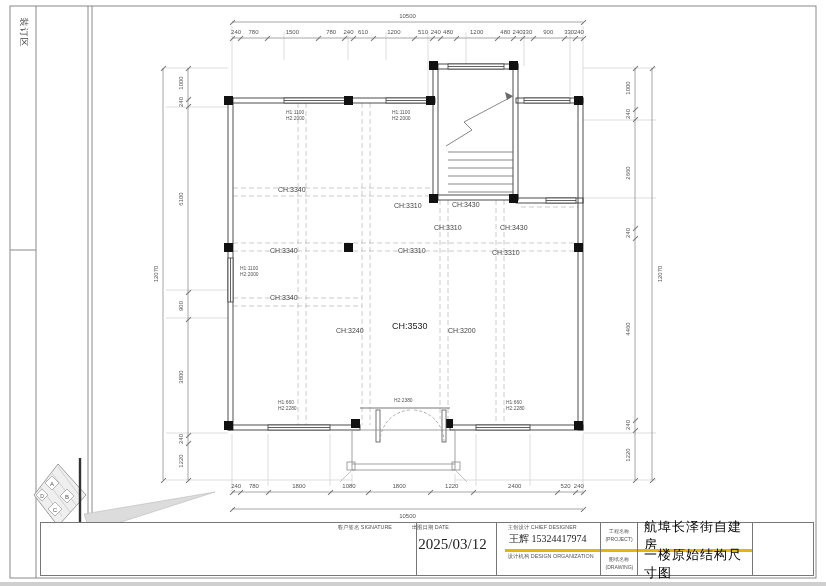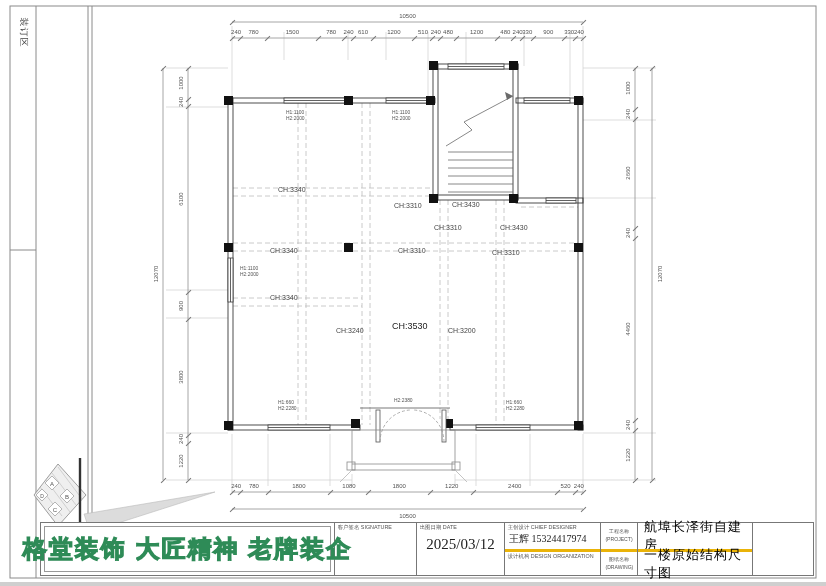--- a/index.html
+++ b/index.html
@@ -21,21 +21,21 @@
   
   .dimnum{position:absolute;font-size:6px;color:#555;line-height:1;transform:translateX(-50%);white-space:nowrap;}
   .dimnum.vert{transform:translate(-50%,-50%) rotate(-90deg);}
   .tick{position:absolute;width:7px;height:1px;background:#777;transform:rotate(-45deg);}
 
   
   .tb{position:absolute;left:40px;top:522px;width:772px;height:52px;border:1px solid #777;background:#fff;}
   .cell{position:absolute;top:0;height:52px;border-right:1px solid #777;box-sizing:border-box;}
   .c1{left:0;width:294px;}
   .c2{left:294px;width:82px;}
-  .c3{left:376px;width:88px;}
+  .c3{left:368px;width:88px;}
   .c4{left:464px;width:96px;}
   .c5{left:560px;width:37px;}
   .c6{left:597px;width:115px;}
   .c7{left:712px;width:60px;border-right:none;}
   .slogan-inner{position:absolute;inset:3px;border:1px solid #999;display:flex;align-items:center;justify-content:center;}
   .slogan{font-size:24px;font-weight:bold;letter-spacing:2px;white-space:nowrap;
           color:#bfe0c6;-webkit-text-stroke:1.2px #2e8b57;}
   .tinylabel{display:block;font-size:6px;color:#555;padding:2px 3px 0 3px;line-height:1.2;
              transform:scale(.9);transform-origin:left top;white-space:nowrap;}
   .datev{font-size:15px;font-family:"Liberation Serif",serif;text-align:center;margin-top:4px;color:#222;}
@@ -290,25 +290,20 @@
       <div class="dimnum vert" style="left: 628px; top: 232.636px;">240</div>
       <div class="dimnum vert" style="left: 628px; top: 328.879px;">4460</div>
       <div class="dimnum vert" style="left: 628px; top: 425.121px;">240</div>
       <div class="dimnum vert" style="left: 628px; top: 455.018px;">1220</div>
       <div class="tick" style="left: 649px; top: 68px;"></div>
       <div class="tick" style="left: 649px; top: 480px;"></div>
       <div class="dimnum vert" style="left: 660px; top: 274px;">12070</div>
     </div>
 
   <div class="tb">
-    <div class="cell c1">
-      <div class="slogan-inner">
-        <span class="slogan">格堂装饰 大匠精神 老牌装企</span>
-      </div>
-    </div>
     <div class="cell c2">
       <span class="tinylabel">客户签名 SIGNATURE</span>
     </div>
     <div class="cell c3">
       <span class="tinylabel">出图日期 DATE</span>
       <div class="datev">2025/03/12</div>
     </div>
     <div class="cell c4">
       <div class="row">
         <span class="tinylabel">主创设计 CHIEF DESIGNER</span>

